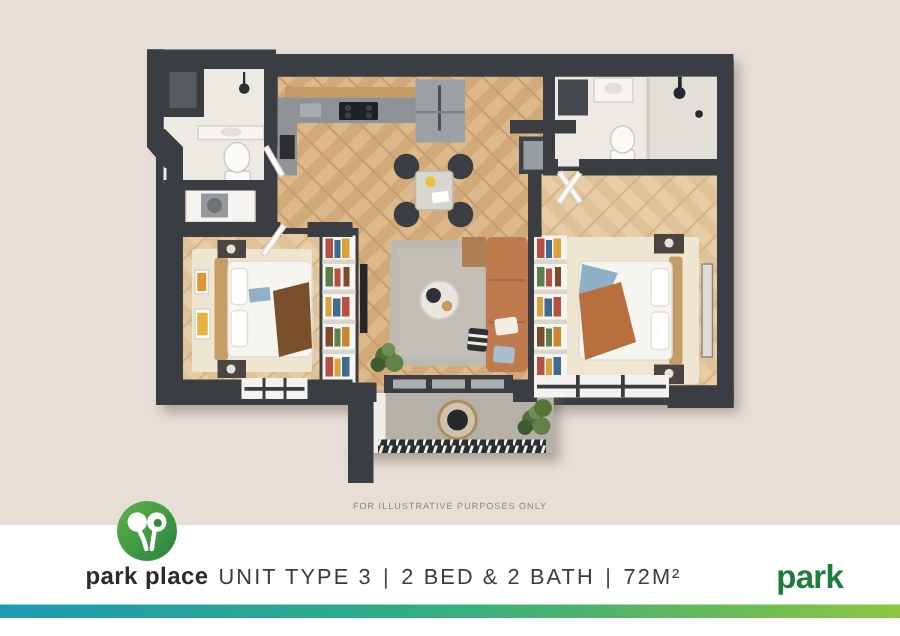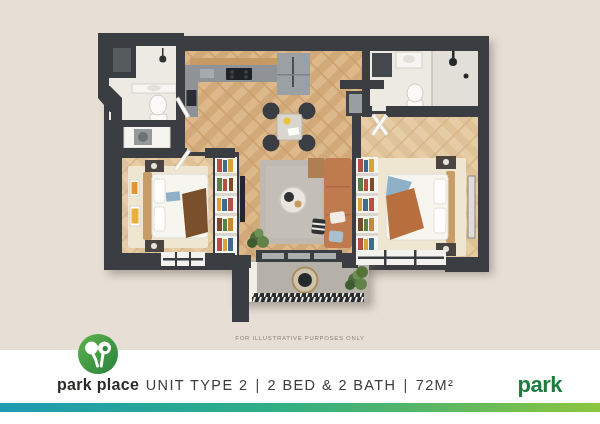--- a/index.html
+++ b/index.html
@@ -300,20 +300,20 @@
         <circle cx="14.5" cy="15" r="6.5" fill="#ffffff"></circle>
         <path d="M16,21 q3.5,6 4.5,12" stroke="#ffffff" stroke-width="3" fill="none" stroke-linecap="round"></path>
         <circle cx="27.5" cy="15" r="6.5" fill="#ffffff"></circle>
         <circle cx="28.2" cy="15.6" r="2.6" fill="#2f8a3e"></circle>
         <path d="M26,21 q-1,6 -1.8,12" stroke="#ffffff" stroke-width="3" fill="none" stroke-linecap="round"></path>
       </svg>
       <div class="brand-left-name">park place</div>
     </div>
 
     <div class="caption">
-      <span>UNIT TYPE 2</span><span class="sep">|</span><span>2 BED &amp; 2 BATH</span><span class="sep">|</span><span>72M²</span>
+      <span>UNIT TYPE 3</span><span class="sep">|</span><span>2 BED &amp; 2 BATH</span><span class="sep">|</span><span>72M²</span>
     </div>
 
     <div class="brand-right">park</div>
   </div>
 
   <div class="gradient-bar"></div>
 </div>
 
 </body></html>

